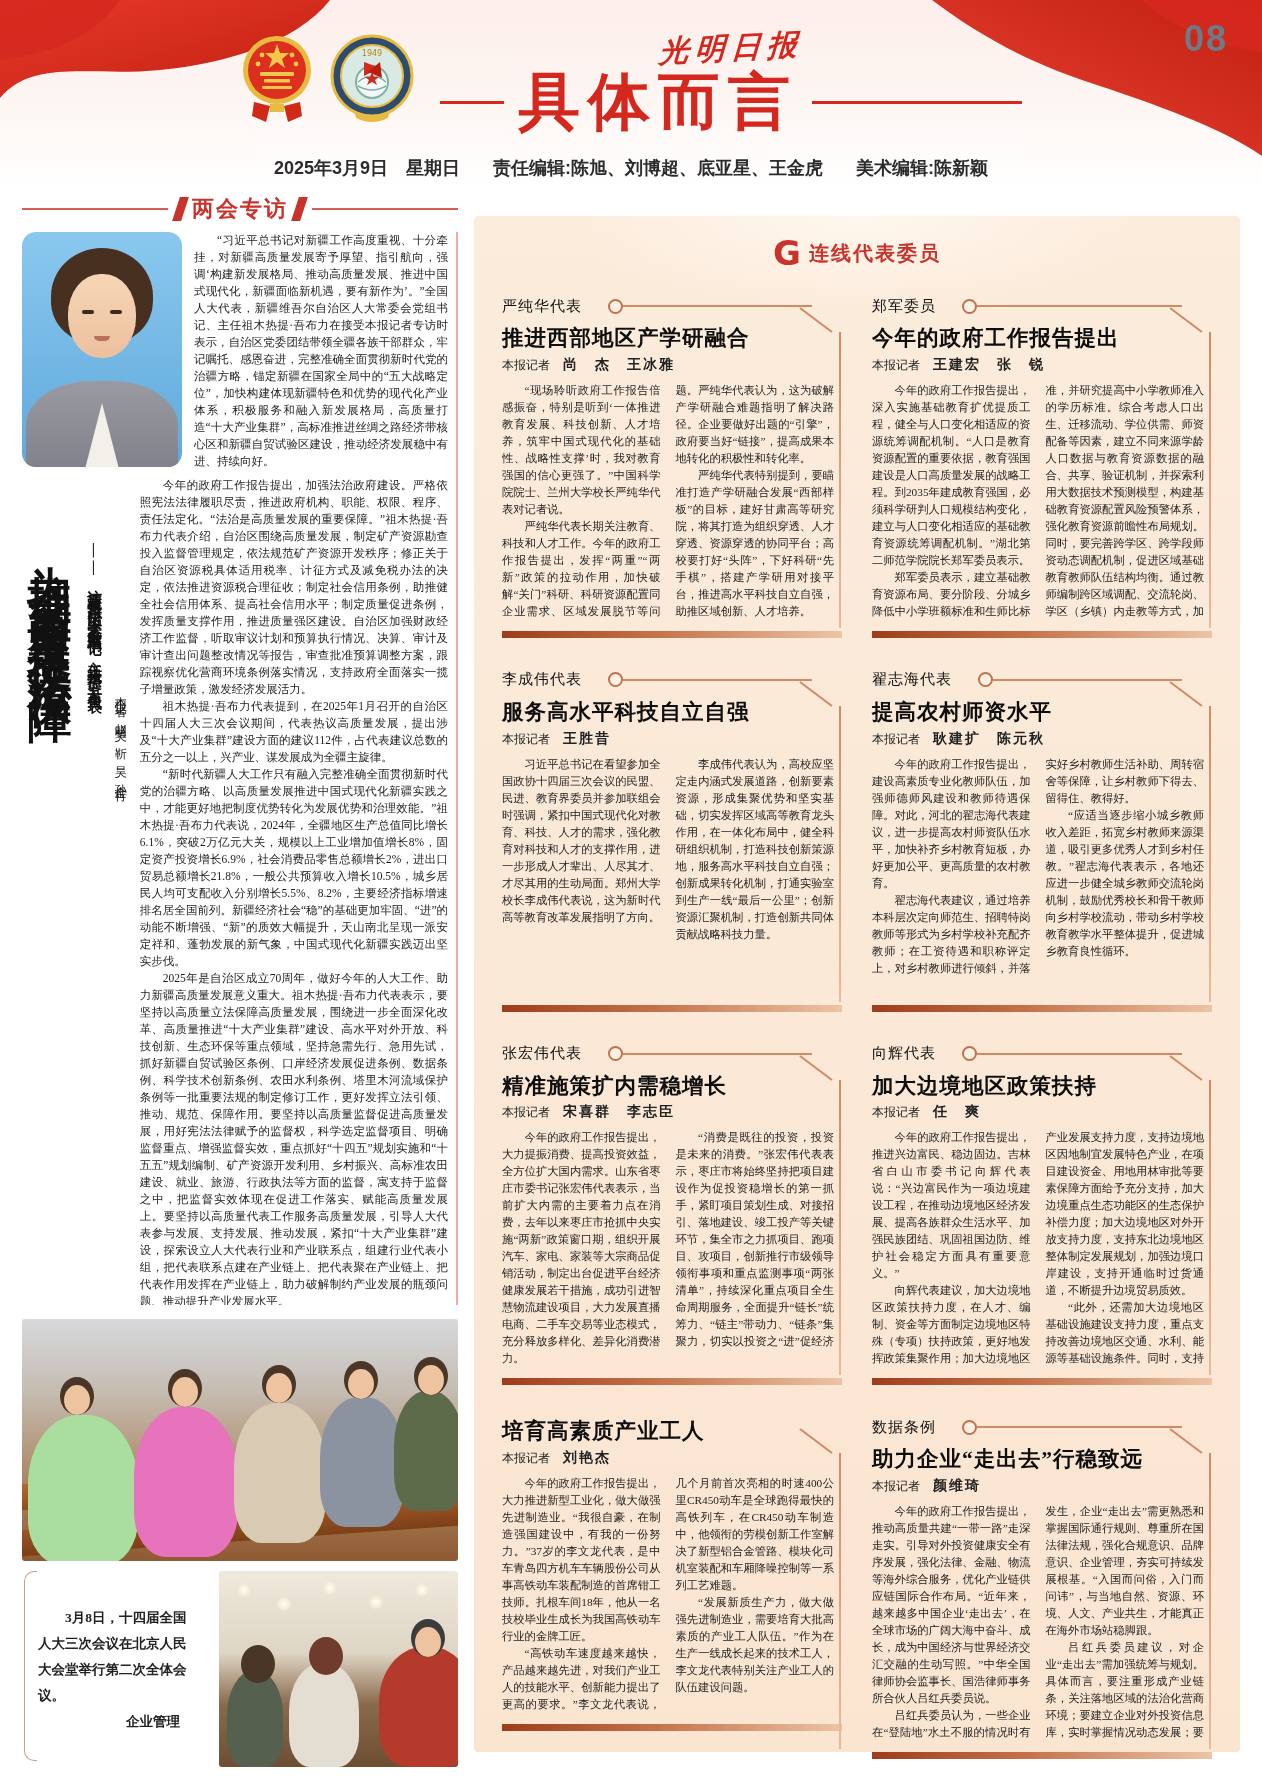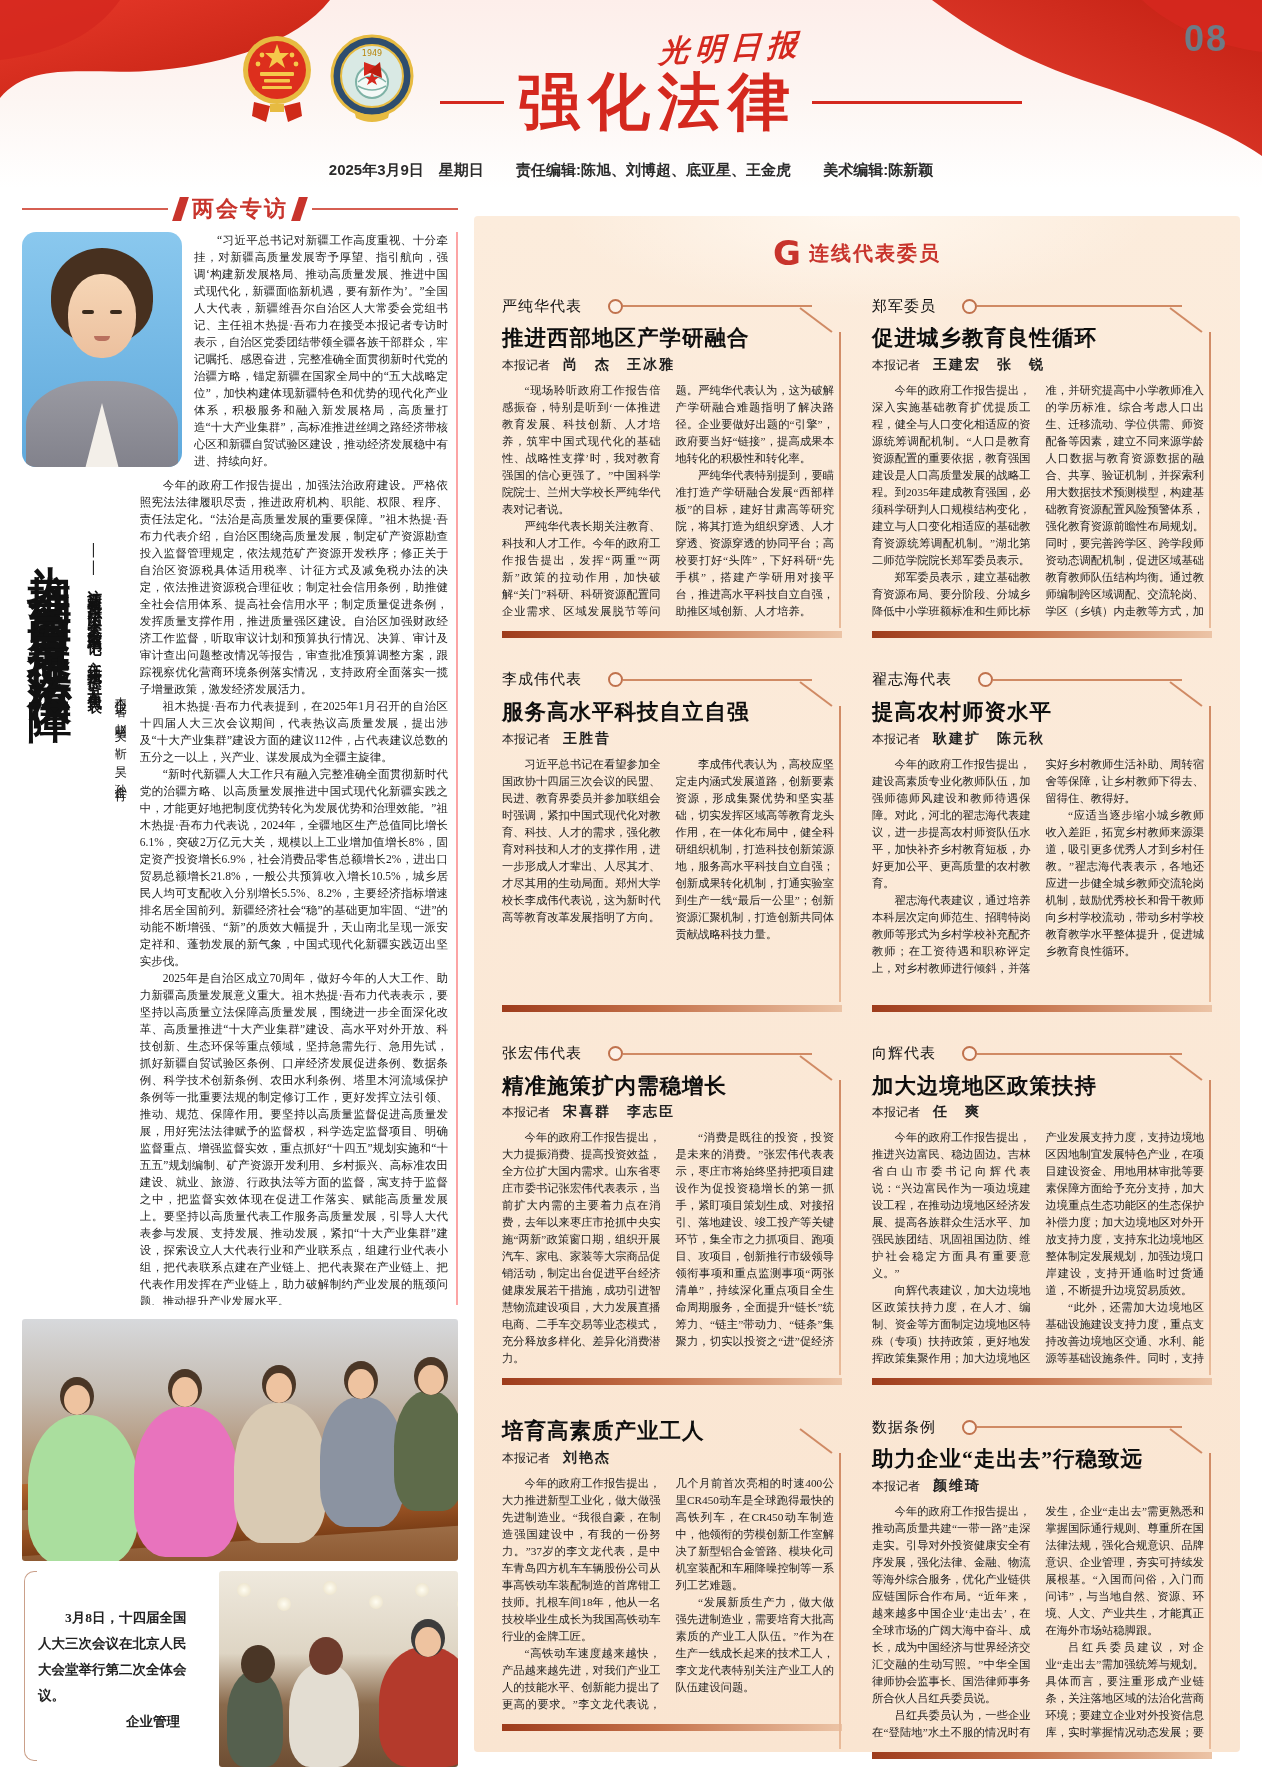--- a/index.html
+++ b/index.html
@@ -14,21 +14,21 @@
   .emblem{flex:0 0 auto;}
   .title-stack{display:flex;flex-direction:column;align-items:center;margin-left:10px;}
   .paper-script{font-size:30px;font-weight:700;font-style:italic;color:#d4281e;letter-spacing:6px;
                 transform:rotate(-3deg) skewX(-6deg);margin-bottom:2px;font-family:"Liberation Serif",serif;}
   .edition-row{display:flex;align-items:center;gap:14px;}
   .edition-row .hline{height:3px;background:#d4281e;display:inline-block;}
   .edition-row .hline.l{width:64px;}
   .edition-row .hline.r{width:210px;}
   .edition-title{margin:0;font-size:62px;line-height:1;color:#d4281e;font-weight:900;
                  font-family:"Liberation Sans","DejaVu Sans",sans-serif;letter-spacing:8px;}
-  .dateline{position:absolute;left:0;right:0;bottom:8px;text-align:center;font-size:15px;color:#2b2b2b;
+  .dateline{position:absolute;left:0;right:0;bottom:8px;text-align:center;font-size:18px;color:#2b2b2b;
             font-family:"Liberation Sans",sans-serif;font-weight:700;}
   .dateline span{margin:0 14px;}
   
   .content{display:flex;gap:16px;padding:6px 22px 0 22px;}
   .left-col{width:436px;flex:0 0 auto;}
   
   .tag-row{display:flex;align-items:center;gap:8px;height:30px;}
   .tag-row .rule{flex:1;height:2px;background:#d65f52;}
   .tag{display:flex;align-items:center;gap:7px;color:#c8342c;font-weight:900;font-size:22px;
        font-family:"Liberation Sans",sans-serif;letter-spacing:2px;}
@@ -159,21 +159,21 @@
         <path d="M30,58 Q44,66 58,58" stroke="#7fb2a6" stroke-width="1.5" fill="none"></path>
         <path d="M36,34 L52,40 L36,48 Z" fill="#d5281e"></path>
         <path d="M52,34 L40,44 L54,50 Z" fill="#b91d0e"></path>
         <polygon points="44,44 46,49 51,49 47,52 49,57 44,54 39,57 41,52 37,49 42,49" fill="#d5281e"></polygon>
         <path d="M26,82 Q44,92 62,82 L60,90 Q44,98 28,90 Z" fill="#e7bb41"></path>
       </svg>
       <div class="title-stack">
         <div class="paper-script">光明日报</div>
         <div class="edition-row">
           <span class="hline l"></span>
-          <h1 class="edition-title">强化法律</h1>
+          <h1 class="edition-title">具体而言</h1>
           <span class="hline r"></span>
         </div>
       </div>
     </div>
 
     <div class="dateline">
       <span>2025年3月9日　星期日</span>
       <span>责任编辑:陈旭、刘博超、底亚星、王金虎</span>
       <span>美术编辑:陈新颖</span>
     </div>
@@ -296,21 +296,21 @@
   </article>
 
   <article class="item">
     <div class="name-row">
       <span class="speaker">郑军委员</span>
       <span class="circle"></span>
       <span class="tline"></span>
     </div>
     <span class="diag"></span>
     <span class="vline"></span>
-    <h2 class="a-head">促进城乡教育良性循环</h2>
+    <h2 class="a-head">今年的政府工作报告提出</h2>
     <div class="a-byline">
       <span class="lbl">本报记者</span>
       <b class="names">王建宏　张　锐</b>
     </div>
     <div class="a-body">
               <p>今年的政府工作报告提出，深入实施基础教育扩优提质工程，健全与人口变化相适应的资源统筹调配机制。“人口是教育资源配置的重要依据，教育强国建设是人口高质量发展的战略工程。到2035年建成教育强国，必须科学研判人口规模结构变化，建立与人口变化相适应的基础教育资源统筹调配机制。”湖北第二师范学院院长郑军委员表示。</p>
               <p>郑军委员表示，建立基础教育资源布局、要分阶段、分城乡降低中小学班额标准和生师比标准，并研究提高中小学教师准入的学历标准。综合考虑人口出生、迁移流动、学位供需、师资配备等因素，建立不同来源学龄人口数据与教育资源数据的融合、共享、验证机制，并探索利用大数据技术预测模型，构建基础教育资源配置风险预警体系，强化教育资源前瞻性布局规划。同时，要完善跨学区、跨学段师资动态调配机制，促进区域基础教育教师队伍结构均衡。通过教师编制跨区域调配、交流轮岗、学区（乡镇）内走教等方式，加强学校、学段间师资的顺畅调配。</p>
             </div>
     <div class="bbar"></div>
   </article>

